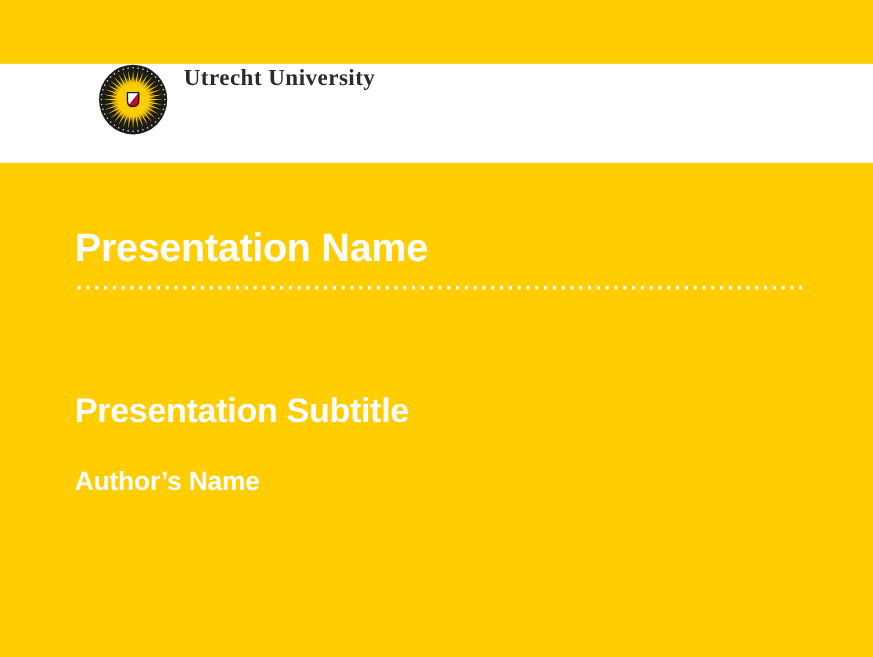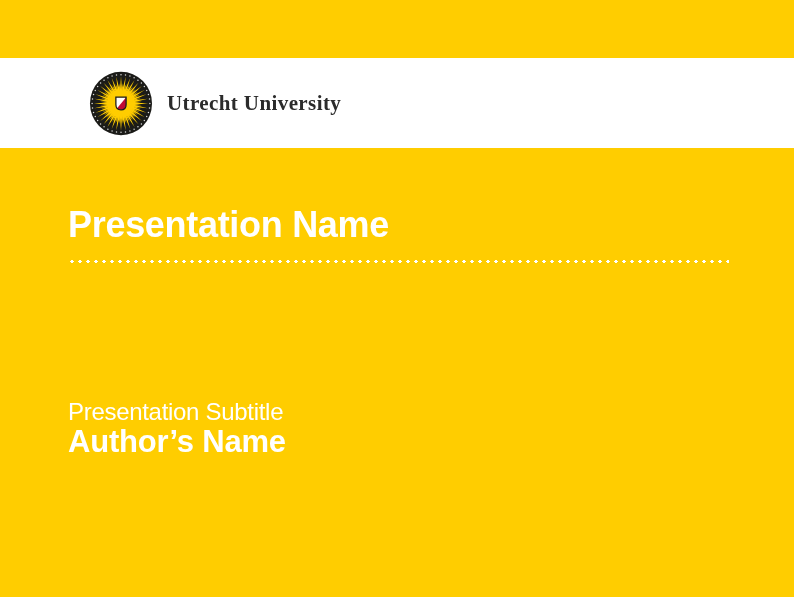--- a/index.html
+++ b/index.html
@@ -22,21 +22,21 @@
   .band-top{
     position:absolute;left:0;top:0;width:794px;height:58px;
     background:var(--brand-yellow);
   }
   .logo-band{
     position:absolute;left:0;top:58px;width:794px;height:90px;
     background:var(--band-white);
   }
   .logo-lockup{
     position:absolute;left:89px;top:0;height:90px;
-    display:flex;align-items:center;gap:14px;
+    display:flex;align-items:flex-start;gap:14px;
   }
   .seal{display:block;width:64px;height:65px;}
   .wordmark{
     font-family:"Liberation Serif",serif;
     font-weight:700;
     font-size:21px;
     letter-spacing:0.4px;
     color:var(--wordmark-gray);
     white-space:nowrap;
   }
@@ -48,29 +48,29 @@
     white-space:nowrap;
   }
   .dotted-rule{
     position:absolute;left:68px;top:259px;
     width:661px;height:5px;
     background-image:radial-gradient(circle 1.8px at 4px 2.5px, var(--text-white) 96%, rgba(255,255,255,0) 100%);
     background-size:8px 5px;
     background-repeat:repeat-x;
   }
   .subtitle{
-    position:absolute;left:68px;top:400px;
-    font-size:24px;font-weight:400;line-height:1;
+    position:absolute;left:68px;top:358px;
+    font-size:31px;font-weight:700;line-height:1;
     letter-spacing:-0.3px;
     color:var(--text-white);
     white-space:nowrap;
   }
   .author{
     position:absolute;left:68px;top:426px;
-    font-size:31px;font-weight:700;line-height:1;
+    font-size:24px;font-weight:700;line-height:1;
     letter-spacing:-0.2px;
     color:var(--text-white);
     white-space:nowrap;
   }
 </style>
 </head>
 <body>
 
 <div class="slide">
 

